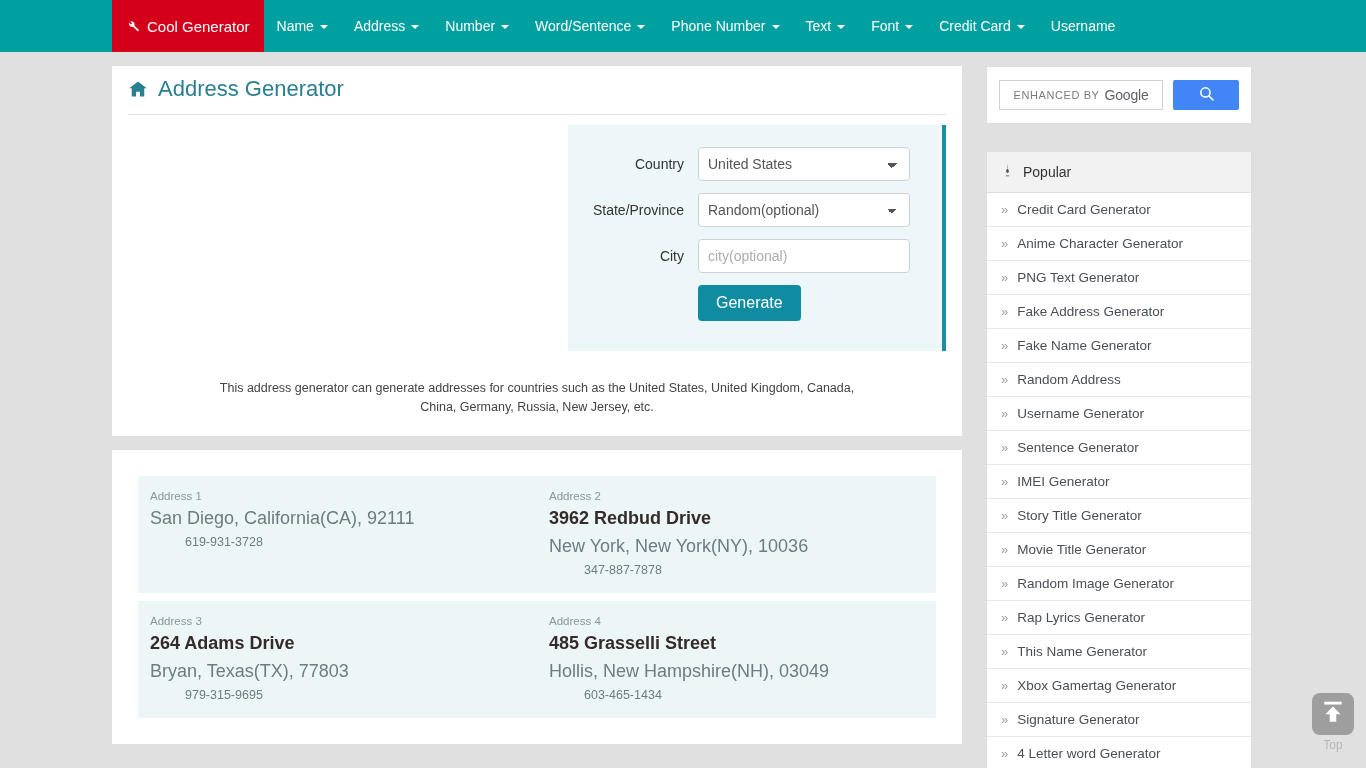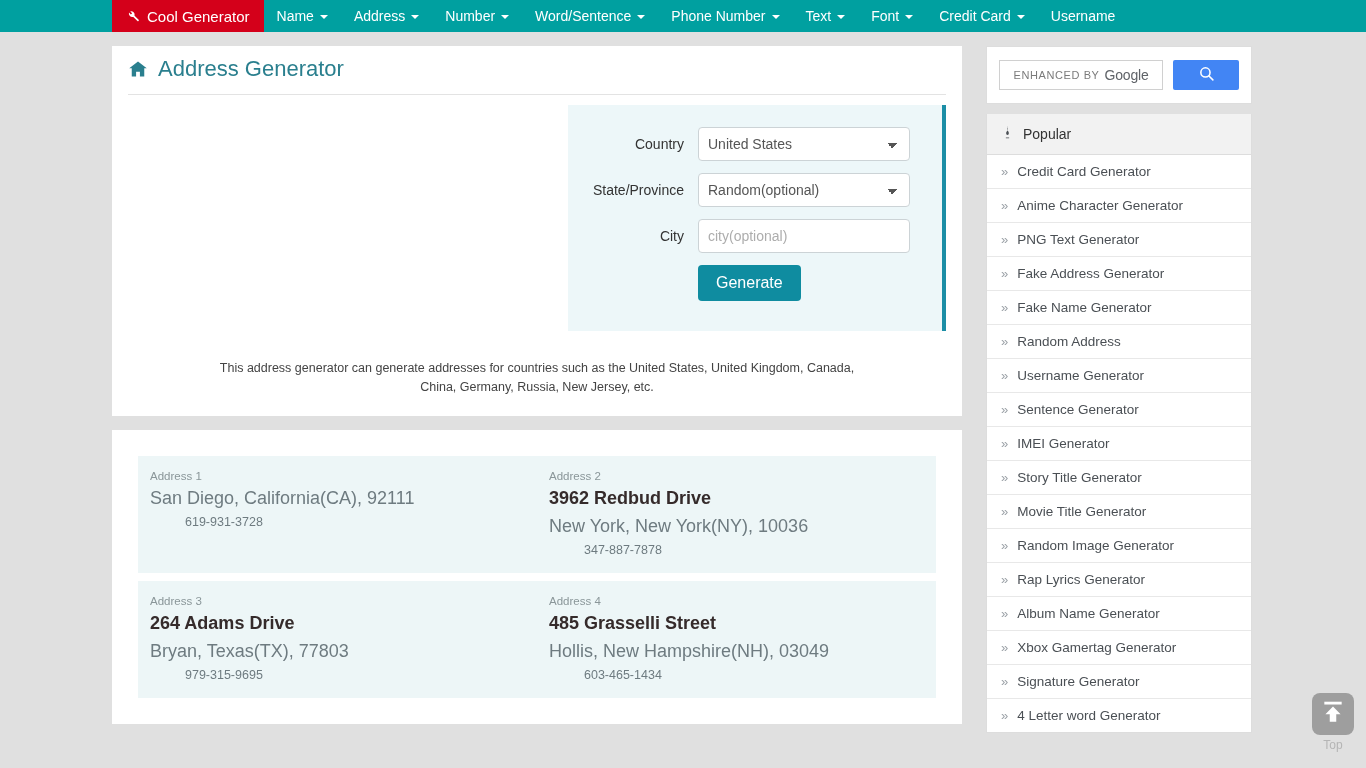--- a/index.html
+++ b/index.html
@@ -7,21 +7,21 @@
   html, body {
     margin: 0; padding: 0;
     width: 1366px; height: 768px;
     background: #e0e0e0;
     font-family: "Liberation Sans", sans-serif;
     overflow: hidden;
   }
 
   
   .navbar {
-    height: 32px;
+    height: 52px;
     background: #00a0a0;
     display: flex;
     align-items: stretch;
     padding-left: 112px;
     position: relative;
     z-index: 20;
   }
   .brand {
     background: #d4001a;
     color: #fff;
@@ -233,21 +233,21 @@
   .pop-head {
     background: #f2f2f2;
     border: 1px solid #dddddd;
     border-top: none;
     padding: 11px 14px;
     display: flex;
     align-items: center;
     gap: 9px;
     font-size: 14px;
     color: #333333;
-    margin-top: 10px;
+    margin-top: 28px;
     text-align: right;
   }
   .pop-list {
     list-style: none;
     margin: 0;
     padding: 0;
     border: 1px solid #dddddd;
     border-top: none;
     background: #ffffff;
   }
@@ -493,21 +493,21 @@
       <li>
         <span class="chev">»</span>
         <span>Random Image Generator</span>
       </li>
       <li>
         <span class="chev">»</span>
         <span>Rap Lyrics Generator</span>
       </li>
       <li>
         <span class="chev">»</span>
-        <span>Album Name Generator</span>
+        <span>This Name Generator</span>
       </li>
       <li>
         <span class="chev">»</span>
         <span>Xbox Gamertag Generator</span>
       </li>
       <li>
         <span class="chev">»</span>
         <span>Signature Generator</span>
       </li>
       <li>

